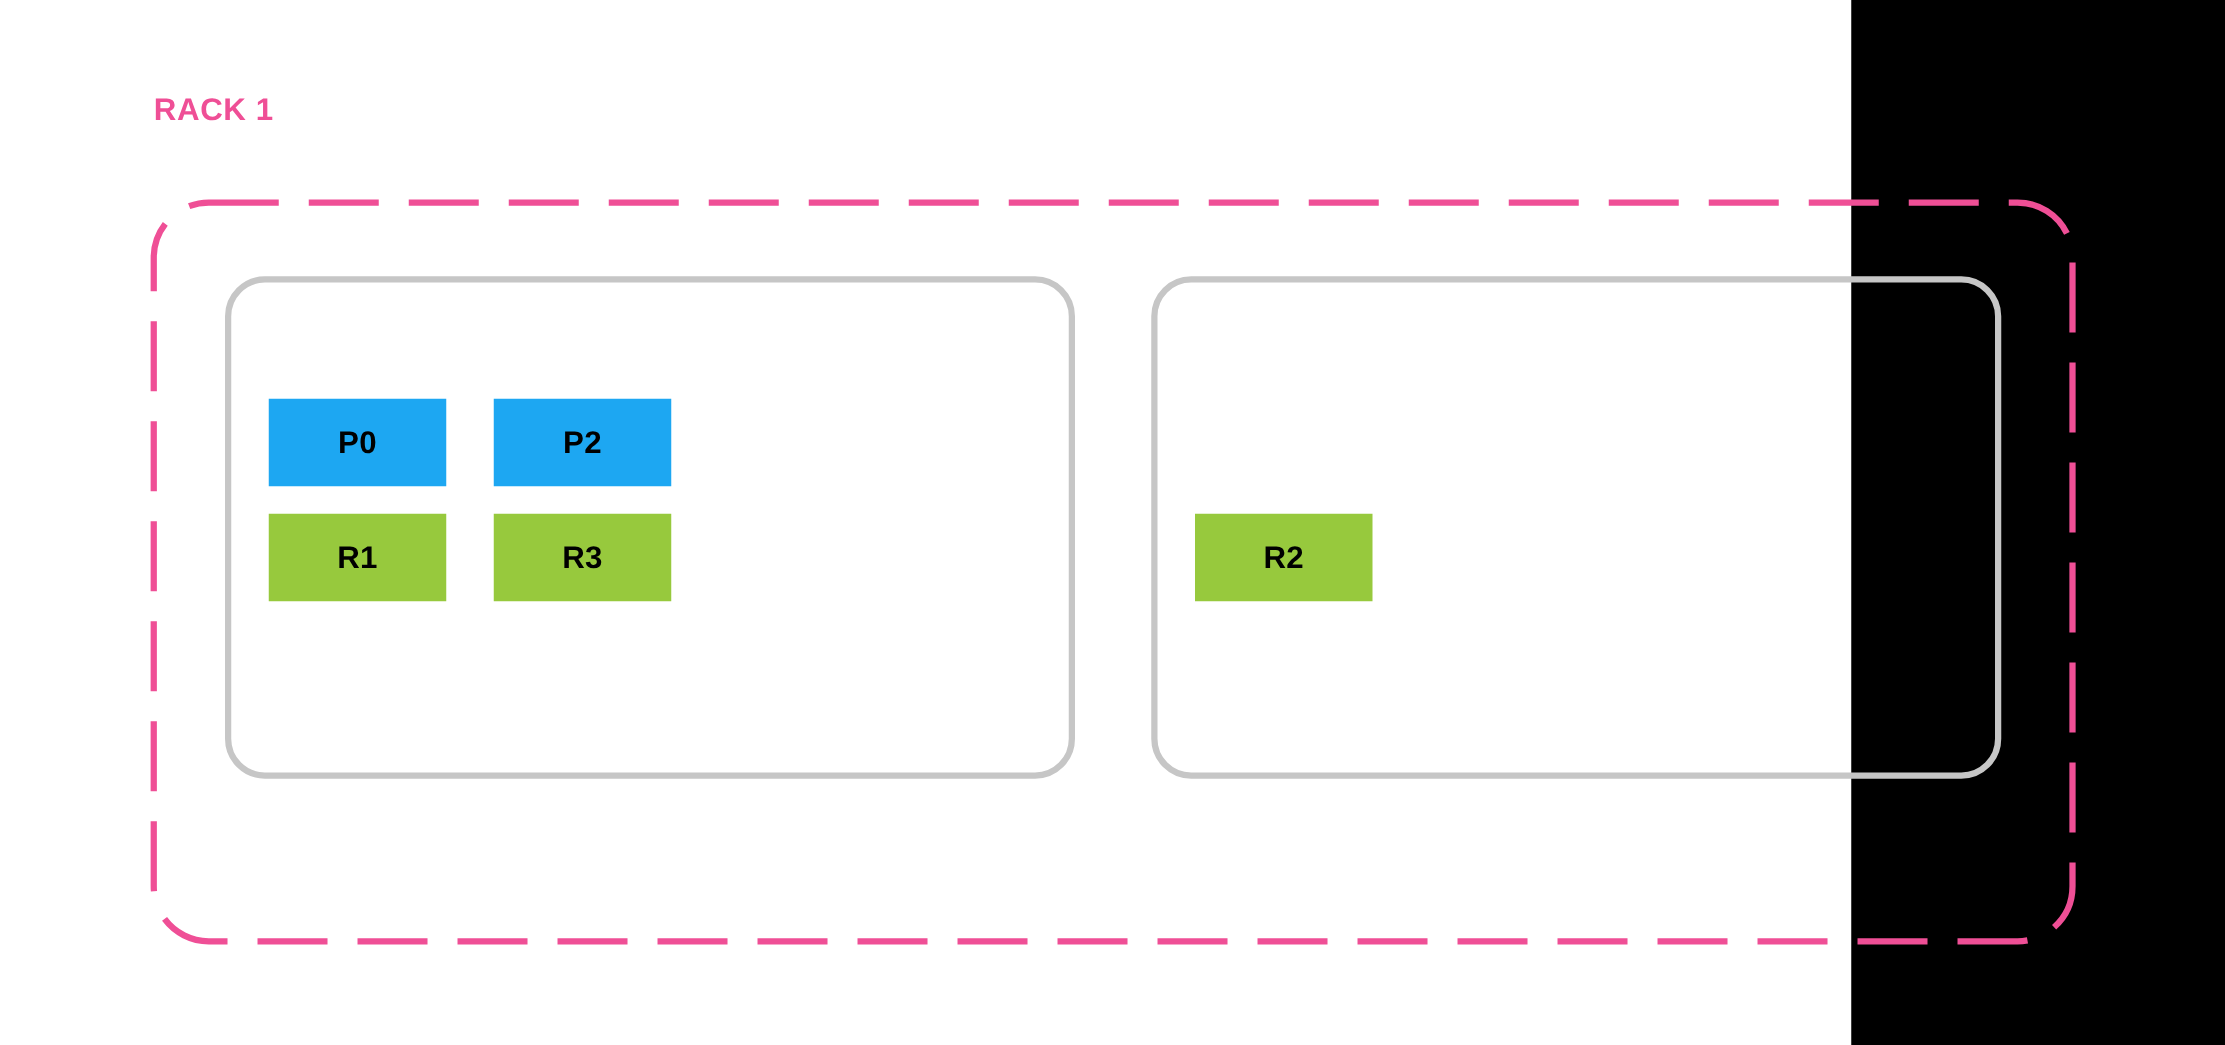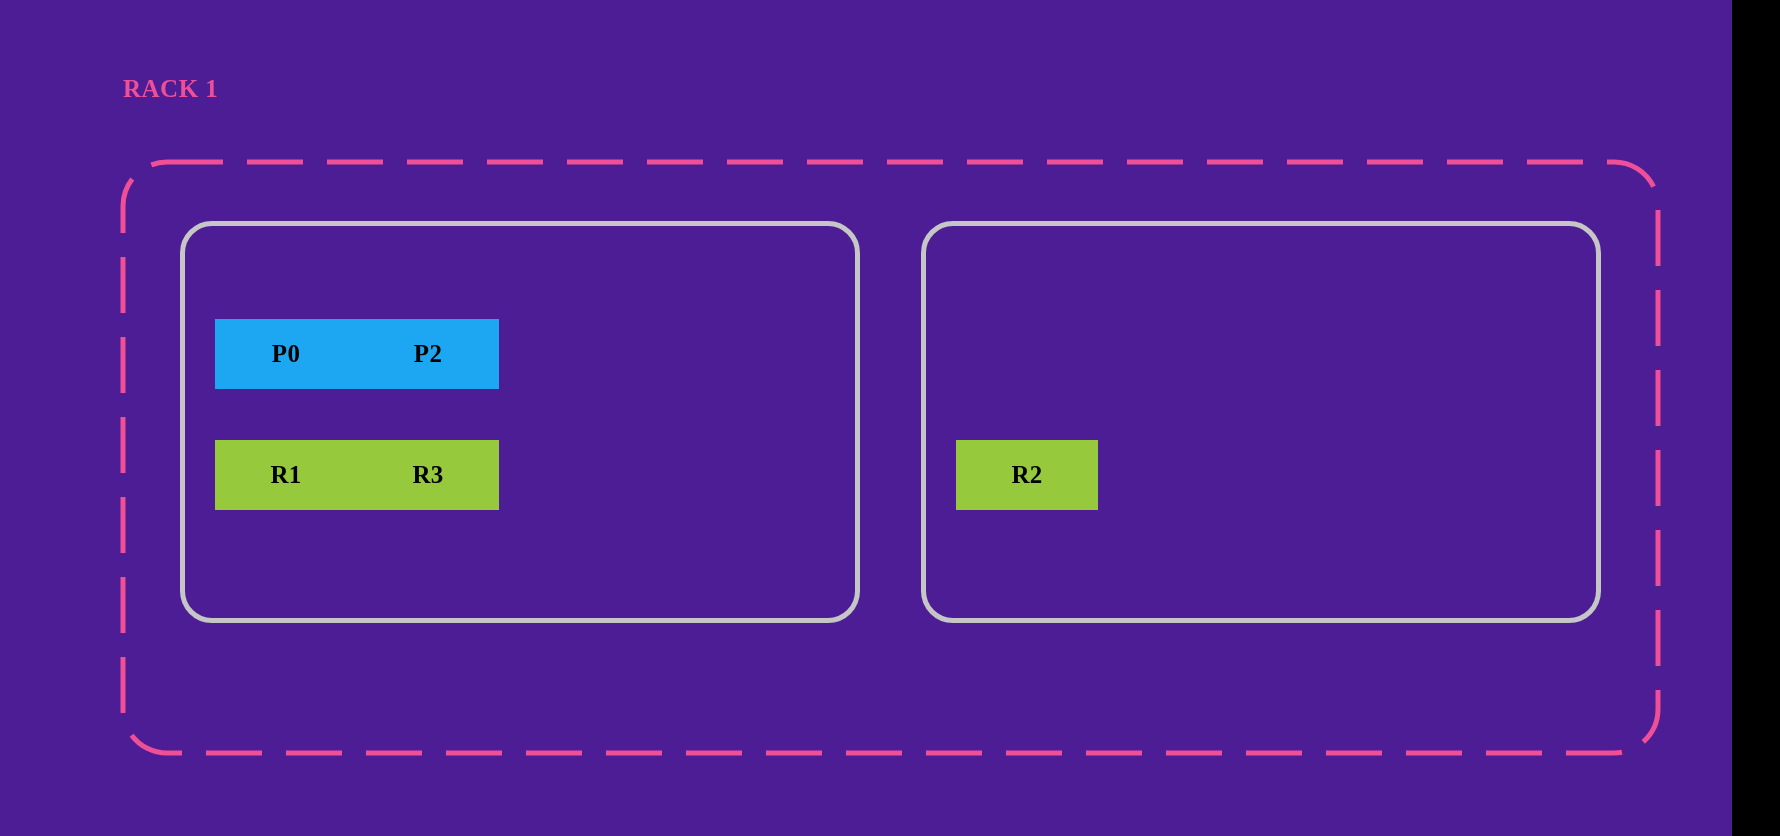--- a/index.html
+++ b/index.html
@@ -8,24 +8,23 @@
     background: #000000;
   }
   body {
     width: 1780px;
     height: 836px;
     font-family: "Liberation Sans", sans-serif;
     overflow: hidden;
   }
   #canvas {
     position: relative;
-    width: 1732px;
+    width: 1481px;
     height: 836px;
-    background: #4c1d95;
-    font-family: Liberation Serif, serif;
+    background: #ffffff;
   }
 
   
   .rack-label {
     position: absolute;
     left: 123px;
     top: 76px;
     font-size: 25px;
     font-weight: bold;
     letter-spacing: 0.5px;
@@ -70,23 +69,24 @@
 
   
   .chip-row {
     position: absolute;
     left: 30px;
     right: 30px;
     height: 70px;
     display: flex;
     flex-direction: row;
     align-items: center;
+    gap: 38px;
   }
   .chip-row.row-0 { top: 93px; }
-  .chip-row.row-1 { top: 214px; }
+  .chip-row.row-1 { top: 185px; }
 
   .chip {
     width: 142px;
     height: 70px;
     display: flex;
     align-items: center;
     justify-content: center;
     font-size: 25px;
     font-weight: bold;
     color: #000000;

